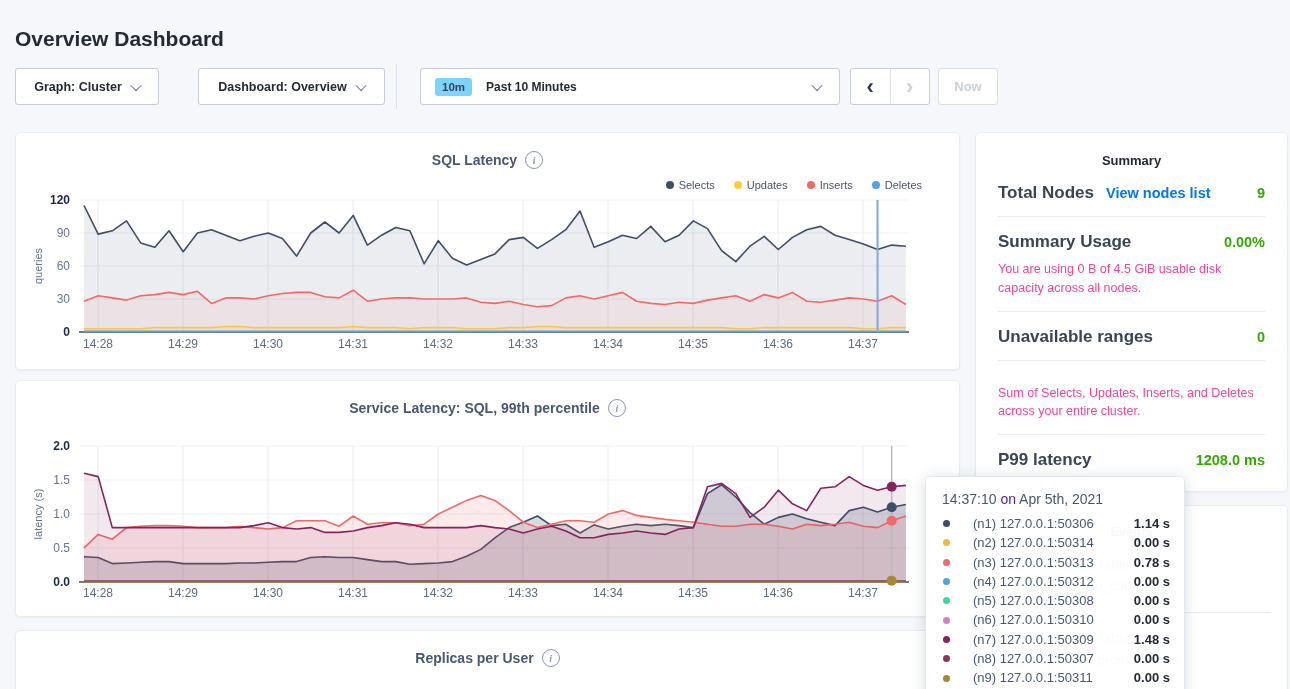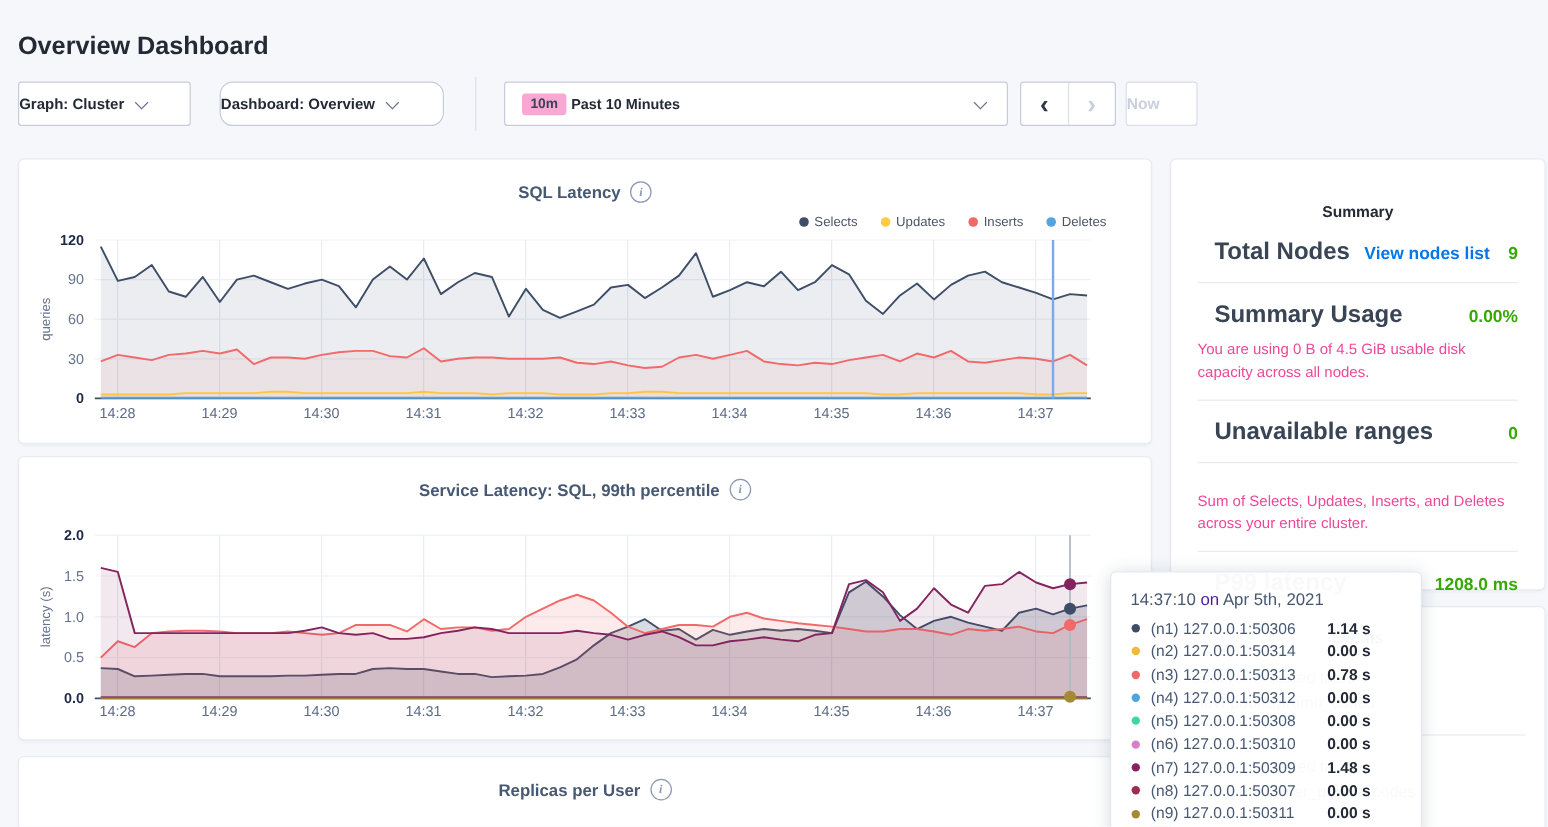--- a/index.html
+++ b/index.html
@@ -1,29 +1,29 @@
 <!DOCTYPE html>
 <html><head>
 <meta charset="utf-8">
 <style>
   html,body{margin:0;padding:0;background:#f5f7fa;font-family:"Liberation Sans",sans-serif;}
   #stage{position:relative;width:1290px;height:689px;overflow:hidden;background:#f5f7fa;color:#242a35;}
 
   
   .page-title{position:absolute;left:15px;top:13px;font-size:21px;font-weight:600;color:#242a35;}
   .btn{position:absolute;top:68px;height:37px;background:#fff;border:1px solid #c6ccda;border-radius:3px;
-       display:flex;align-items:center;box-sizing:border-box;cursor:pointer;
+       display:flex;align-items:center;justify-content:center;box-sizing:border-box;cursor:pointer;
        font-size:12.5px;font-weight:700;color:#242a35;}
   .chev{width:7px;height:7px;border-right:1.8px solid #6b7490;border-bottom:1.8px solid #6b7490;
         transform:rotate(45deg) translate(-1px,-1px);display:inline-block;margin-left:10px;}
   .tb-divider{position:absolute;left:396px;top:64px;width:1px;height:45px;background:#dbe0ea;}
   #dd-graph{left:15px;width:144px;}
-  #dd-dash{left:183px;width:187px;border-radius:11px;}
+  #dd-dash{left:198px;width:187px;}
   #time-sel{left:420px;width:420px;justify-content:flex-start;padding:0 14px;}
-  #time-sel .badge{background:#f9a8d4;border-radius:3px;padding:3px 7px;font-size:11.5px;font-weight:700;color:#394455;margin-right:4px;}
+  #time-sel .badge{background:#7dd3fc;border-radius:3px;padding:3px 7px;font-size:11.5px;font-weight:700;color:#394455;margin-right:14px;}
   #time-sel .lbl{font-size:12px;font-weight:700;}
   #time-sel .chev{position:absolute;right:18px;}
   #arrow-group{left:850px;width:80px;padding:0;}
   #arrow-group .cell{width:40px;height:100%;display:flex;align-items:center;justify-content:center;font-size:22px;font-weight:700;}
   #arrow-group .cell:first-child{border-right:1px solid #dbe0ea;color:#2c3648;}
   #arrow-group .cell:last-child{color:#c9cfdc;}
   #btn-now{left:938px;width:60px;color:#c9cfdc;border-color:#d9dee8;font-size:13px;}
 
   
   .panel{position:absolute;background:#fff;border:1px solid #e7ecf3;border-radius:5px;box-sizing:border-box;
@@ -35,42 +35,42 @@
                font-size:14px;font-weight:700;color:#475872;}
   .info{width:16px;height:16px;border:1px solid #8b96b4;border-radius:50%;color:#8b96b4;font-size:10px;
         font-family:"Liberation Serif",serif;font-style:italic;display:flex;align-items:center;justify-content:center;flex:0 0 auto;}
   .legend{position:absolute;top:46px;right:37px;display:flex;gap:19px;font-size:11px;color:#4c5565;}
   .leg-item{display:flex;align-items:center;gap:5px;}
   .leg-dot{width:8px;height:8px;border-radius:50%;display:inline-block;}
   svg.chart{position:absolute;left:0;top:0;}
 
   
   #summary{left:975px;top:132px;width:313px;height:360px;padding:0 22px;}
-  #summary .sum-title{text-align:center;font-size:13px;font-weight:700;margin-top:36px;color:#242a35;}
+  #summary .sum-title{text-align:center;font-size:13px;font-weight:700;margin-top:20px;color:#242a35;}
   .sum-row{padding:15px 0 13px;border-bottom:1px solid #e7ecf3;}
   .sum-row:last-child{border-bottom:none;}
   .sum-head{display:flex;align-items:baseline;}
-  .sum-label{font-size:20px;font-weight:700;color:#394455;margin-left:14px;}
+  .sum-label{font-size:17px;font-weight:700;color:#394455;}
   .sum-link{font-size:14.5px;font-weight:700;color:#0477ea;margin-left:12px;cursor:pointer;}
   .sum-value{margin-left:auto;font-size:14.5px;font-weight:700;color:#37a806;}
   .sum-desc{font-size:12.5px;color:#ec4899;line-height:1.5;margin-top:8px;}
 
   
   #events{left:975px;top:505px;width:313px;height:200px;}
   #events .ev-title{text-align:center;font-size:13px;font-weight:700;margin-top:18px;color:#242a35;}
   .ev-row{margin:0 16px;padding:15px 0 16px;font-size:13.5px;color:#475872;line-height:21px;border-bottom:1px solid #e7ecf3;}
   .ev-row:last-child{border-bottom:none;}
 
   
   #tooltip{position:absolute;left:925px;top:476px;width:230px;background:rgba(255,255,255,0.97);
            border:1px solid #e3e7ef;border-radius:5px;box-shadow:0 2px 14px rgba(40,55,80,0.18);
            padding:12px 14px 12px;z-index:50;}
   #tooltip .tt-head{font-size:14px;color:#475872;margin:2px 0 7px 2px;}
   #tooltip .tt-on{color:#4c1d95;}
-  .tt-row{display:flex;align-items:center;line-height:19.3px;font-size:13px;}
+  .tt-row{display:flex;align-items:center;line-height:19.3px;font-size:13px;justify-content:space-between;}
   .tt-dot{width:7px;height:7px;border-radius:50%;flex:0 0 auto;margin:0 9px 0 3px;}
   .tt-node{color:#475872;width:147px;}
   .tt-val{font-weight:700;color:#242a35;}
 </style>
 </head>
 <body>
 
 <div id="stage">
 
   <h1 class="page-title">Overview Dashboard</h1>

